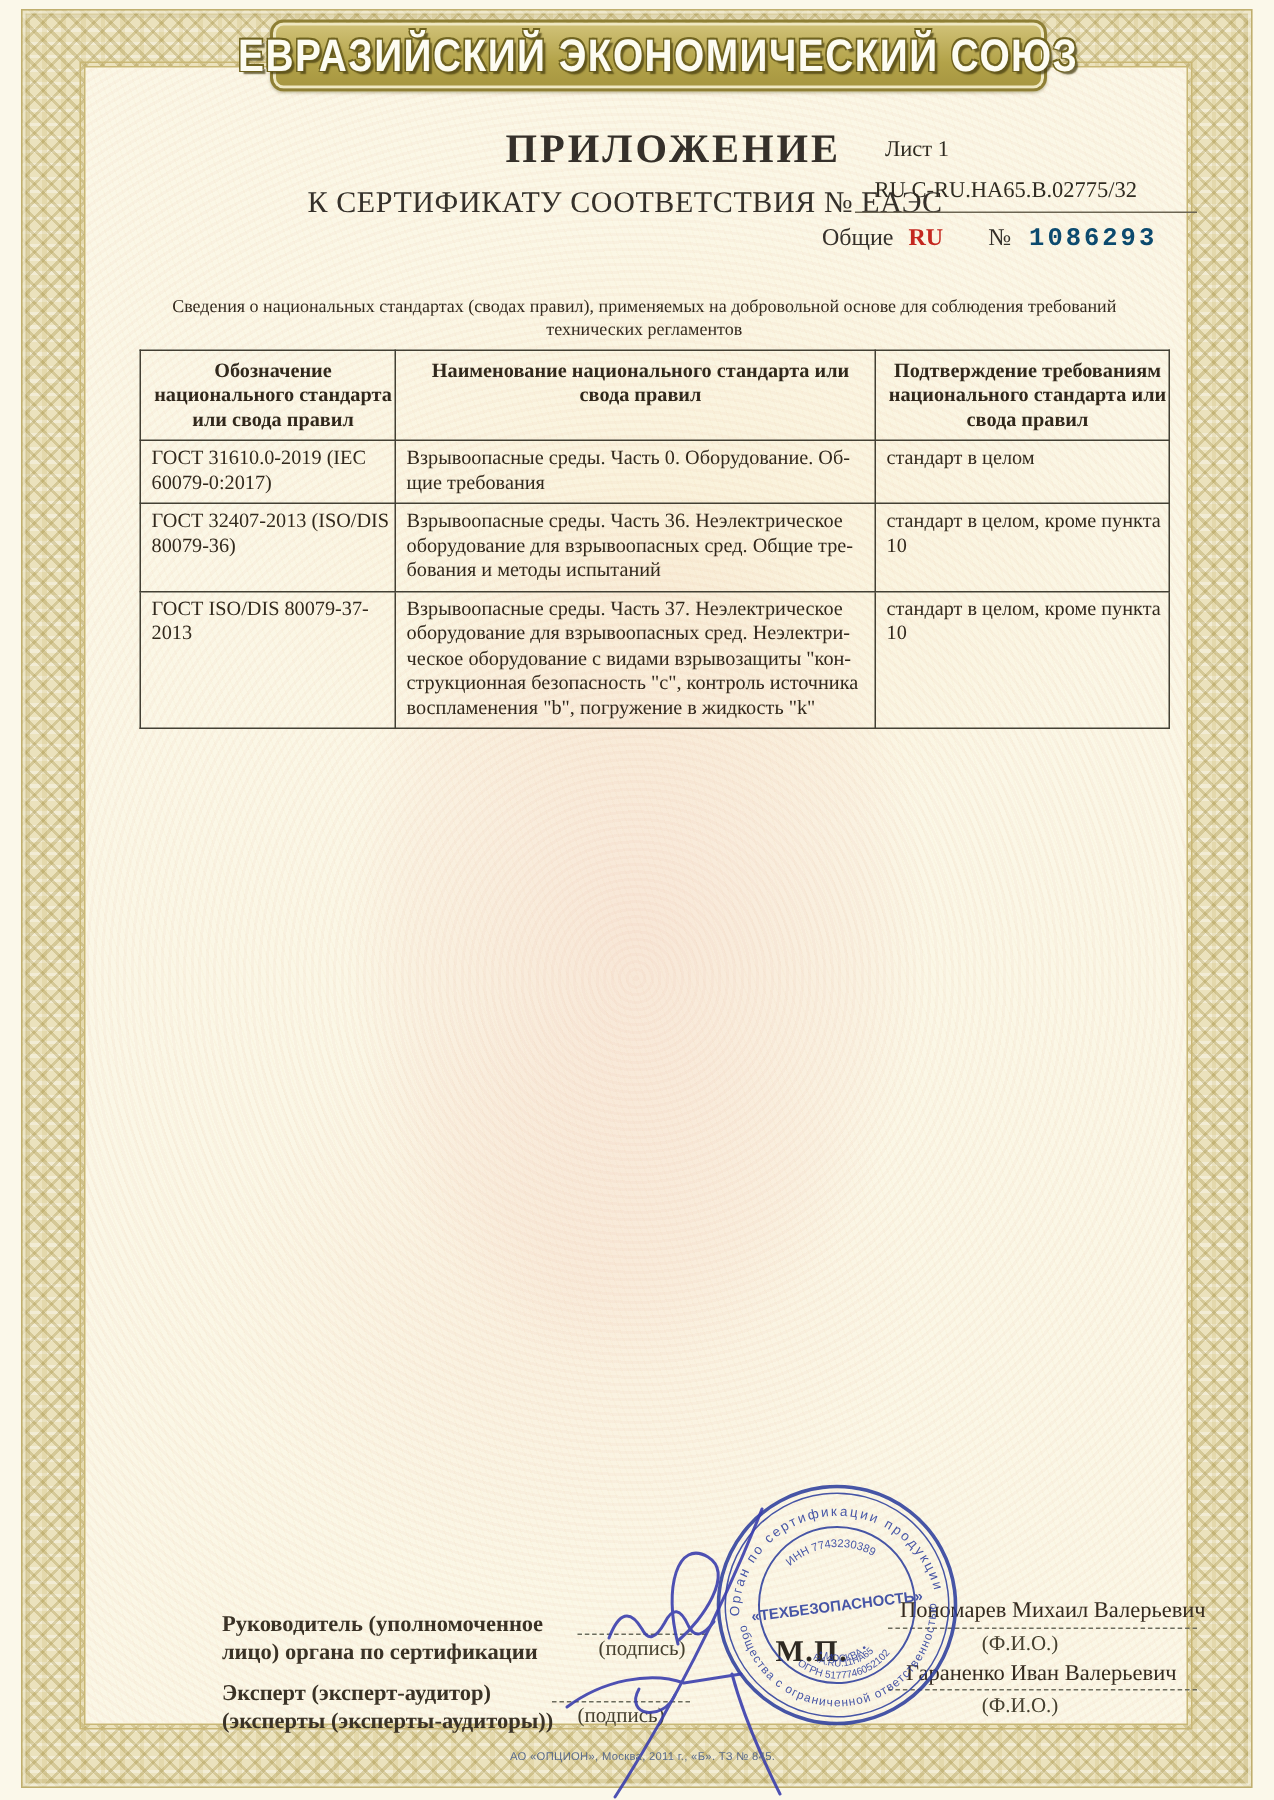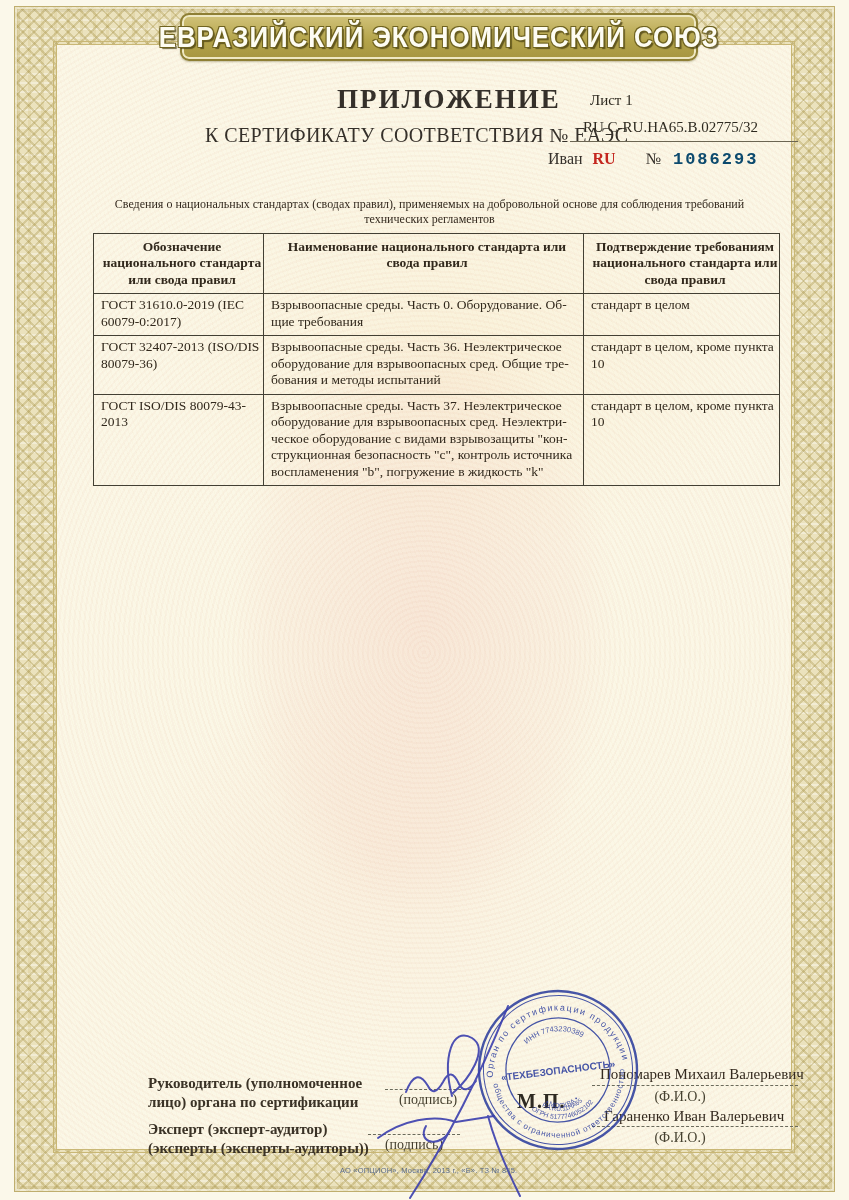--- a/index.html
+++ b/index.html
@@ -114,21 +114,21 @@
   </div>
 
   <div class="doc-title">ПРИЛОЖЕНИЕ</div>
   <div class="sheet">Лист 1</div>
 
   <div class="cert-label">К СЕРТИФИКАТУ СООТВЕТСТВИЯ № ЕАЭС</div>
   <div class="cert-number">RU C-RU.HA65.B.02775/32</div>
   <div class="cert-underline"></div>
 
   <div class="series-line">
-    <span class="series-label">Иван</span>
+    <span class="series-label">Общие</span>
     <span class="series-value">RU</span>
     <span class="num-sign">№</span>
     <span class="blank-number">1086293</span>
   </div>
 
   <div class="intro">Сведения о национальных стандартах (сводах правил), применяемых на добровольной основе для соблюдения требований технических регламентов</div>
 
   <table class="standards">
     <colgroup>
         <col style="width:170px">
@@ -145,21 +145,21 @@
       <td>ГОСТ 31610.0-2019 (IEC 60079-0:2017)</td>
       <td>Взрывоопасные среды. Часть 0. Оборудование. Об­щие требования</td>
       <td class="conf">стандарт в целом</td>
     </tr>
     <tr>
       <td>ГОСТ 32407-2013 (ISO/DIS 80079-36)</td>
       <td>Взрывоопасные среды. Часть 36. Неэлектрическое оборудование для взрывоопасных сред. Общие тре­бования и методы испытаний</td>
       <td class="conf">стандарт в целом, кроме пункта 10</td>
     </tr>
     <tr>
-      <td>ГОСТ ISO/DIS 80079-43-2013</td>
+      <td>ГОСТ ISO/DIS 80079-37-2013</td>
       <td>Взрывоопасные среды. Часть 37. Неэлектрическое оборудование для взрывоопасных сред. Неэлектри­ческое оборудование с видами взрывозащиты "кон­струкционная безопасность "c", контроль источника воспламенения "b", погружение в жидкость "k"</td>
       <td class="conf">стандарт в целом, кроме пункта 10</td>
     </tr>
   </tbody>
     </table>
 
   <div class="sig-label head-label">Руководитель (уполномоченное лицо) органа по сертификации</div>
   <div class="sig-label expert-label">Эксперт (эксперт-аудитор) (эксперты (эксперты-аудиторы))</div>
 
   <div class="sig-line" style="left:385px;top:1089px;width:86px;"></div>
@@ -221,15 +221,15 @@
     <g fill="none" stroke="#3b3fae" stroke-width="2" stroke-linecap="round" opacity="0.9">
       <path d="M 122,96 C 112,58 122,26 142,38 C 160,49 138,80 123,93"></path>
       <path d="M 76,92 q 10,-26 22,-6 q 6,12 15,-4 q 8,-16 16,2 q 6,12 17,-3"></path>
       <path d="M 48,138 c 24,-18 56,-24 78,-16 l 38,-6"></path>
       <path d="M 96,126 c -10,18 16,22 24,4"></path>
       <path d="M 178,6 C 152,72 116,142 80,198"></path>
       <path d="M 158,116 C 166,146 178,172 190,196"></path>
     </g>
   </svg>
 
-  <div class="imprint">АО «ОПЦИОН», Москва, 2013 г., «Б». ТЗ № 845.</div>
+  <div class="imprint">АО «ОПЦИОН», Москва, 2011 г., «Б». ТЗ № 845.</div>
 
 </div>
 
 </body></html>

